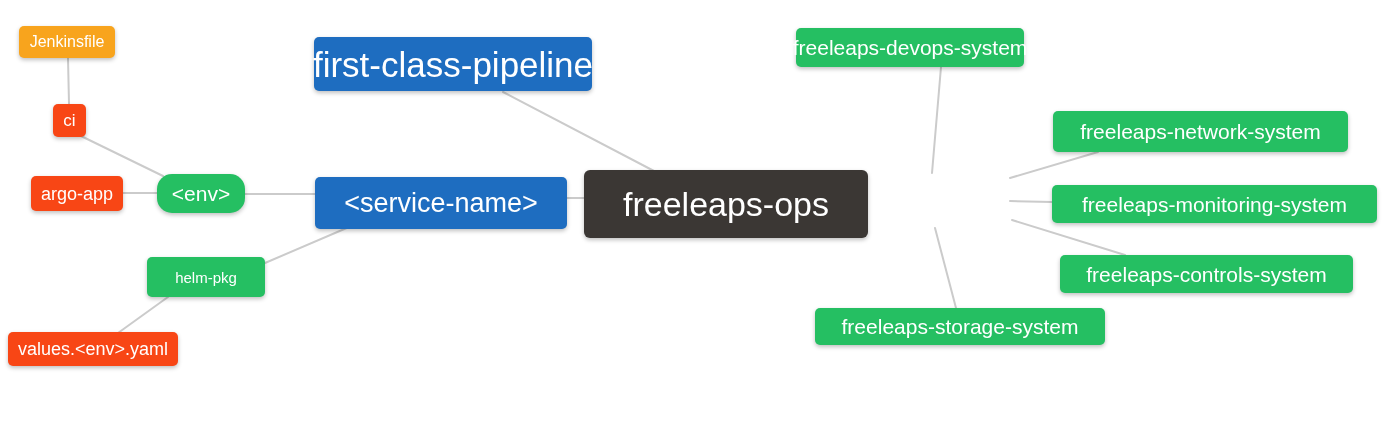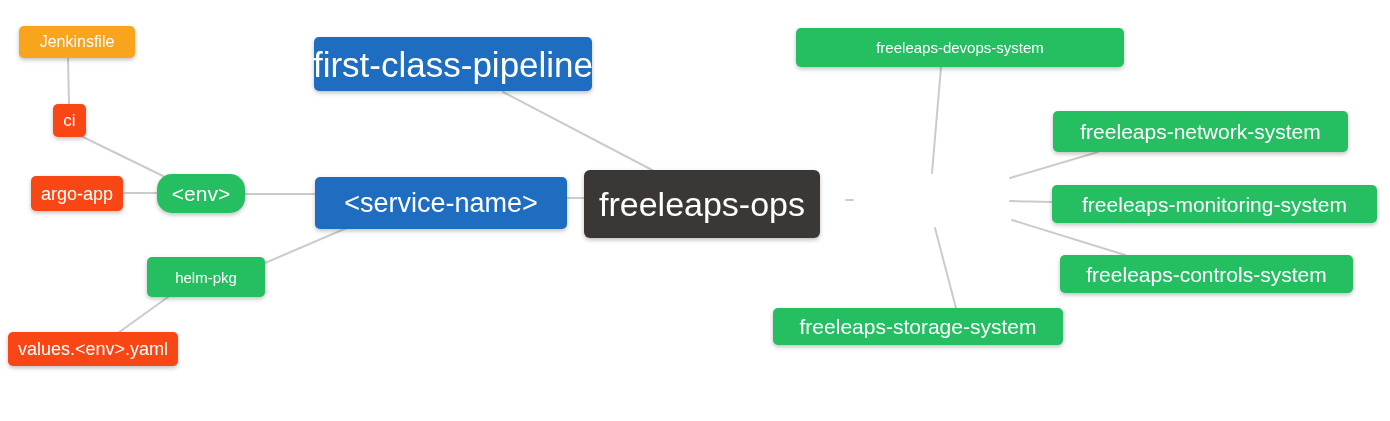--- a/index.html
+++ b/index.html
@@ -61,42 +61,42 @@
     <line x1="503" y1="92" x2="654" y2="171"></line>
     <line x1="567" y1="198" x2="585" y2="198"></line>
     <line x1="846" y1="200" x2="853" y2="200"></line>
     <line x1="941" y1="67" x2="932" y2="173"></line>
     <line x1="1010" y1="178" x2="1098" y2="152"></line>
     <line x1="1010" y1="201" x2="1052" y2="202"></line>
     <line x1="1012" y1="220" x2="1125" y2="255"></line>
     <line x1="935" y1="228" x2="956" y2="308"></line>
   </svg>
 
-  <div class="node c-orange" style="left:19px;  top:26px;  width:116px;  height:32px; font-size:16px;">Jenkinsfile</div>
+  <div class="node c-orange" style="left:19px;  top:26px;  width:96px;  height:32px; font-size:16px;">Jenkinsfile</div>
 
   <div class="node c-red" style="left:53px;  top:104px; width:33px;  height:33px; font-size:17px;">ci</div>
 
   <div class="node c-red" style="left:31px;  top:176px; width:92px;  height:35px; font-size:18px;">argo-app</div>
 
   <div class="node c-green" style="left:157px; top:174px; width:88px;  height:39px; font-size:21px;border-radius:15px;">&lt;env&gt;</div>
 
   <div class="node c-green" style="left:147px; top:257px; width:118px; height:40px; font-size:15px;">helm-pkg</div>
 
   <div class="node c-red" style="left:8px;   top:332px; width:170px; height:34px; font-size:18px;">values.&lt;env&gt;.yaml</div>
 
   <div class="node c-blue" style="left:314px; top:37px;  width:278px; height:54px; font-size:35px;">first-class-pipeline</div>
 
   <div class="node c-blue" style="left:315px; top:177px; width:252px; height:52px; font-size:27px;">&lt;service-name&gt;</div>
 
-  <div class="node c-dark" style="left:584px; top:170px; width:236px; height:68px; font-size:34px;">freeleaps-ops</div>
+  <div class="node c-dark" style="left:584px; top:170px; width:284px; height:68px; font-size:34px;">freeleaps-ops</div>
 
 
-  <div class="node c-green" style="left:796px;  top:28px;  width:328px; height:39px; font-size:15px;">freeleaps-devops-system</div>
+  <div class="node c-green" style="left:796px;  top:28px;  width:228px; height:39px; font-size:21px;">freeleaps-devops-system</div>
 
   <div class="node c-green" style="left:1052px; top:185px; width:325px; height:38px; font-size:21px;">freeleaps-monitoring-system</div>
 
   <div class="node c-green" style="left:1053px; top:111px; width:295px; height:41px; font-size:21px;">freeleaps-network-system</div>
 
   <div class="node c-green" style="left:1060px; top:255px; width:293px; height:38px; font-size:21px;">freeleaps-controls-system</div>
 
-  <div class="node c-green" style="left:773px;  top:308px; width:290px; height:37px; font-size:21px;">freeleaps-storage-system</div>
+  <div class="node c-green" style="left:815px;  top:308px; width:290px; height:37px; font-size:21px;">freeleaps-storage-system</div>
 
 </div>
 
 </body></html>

